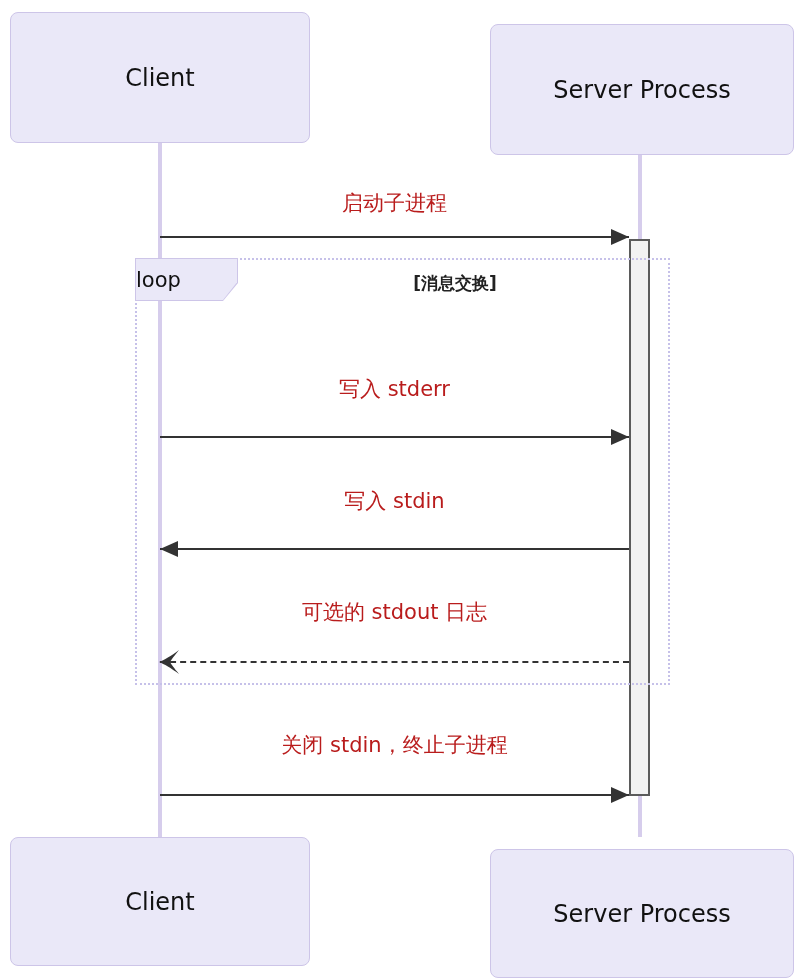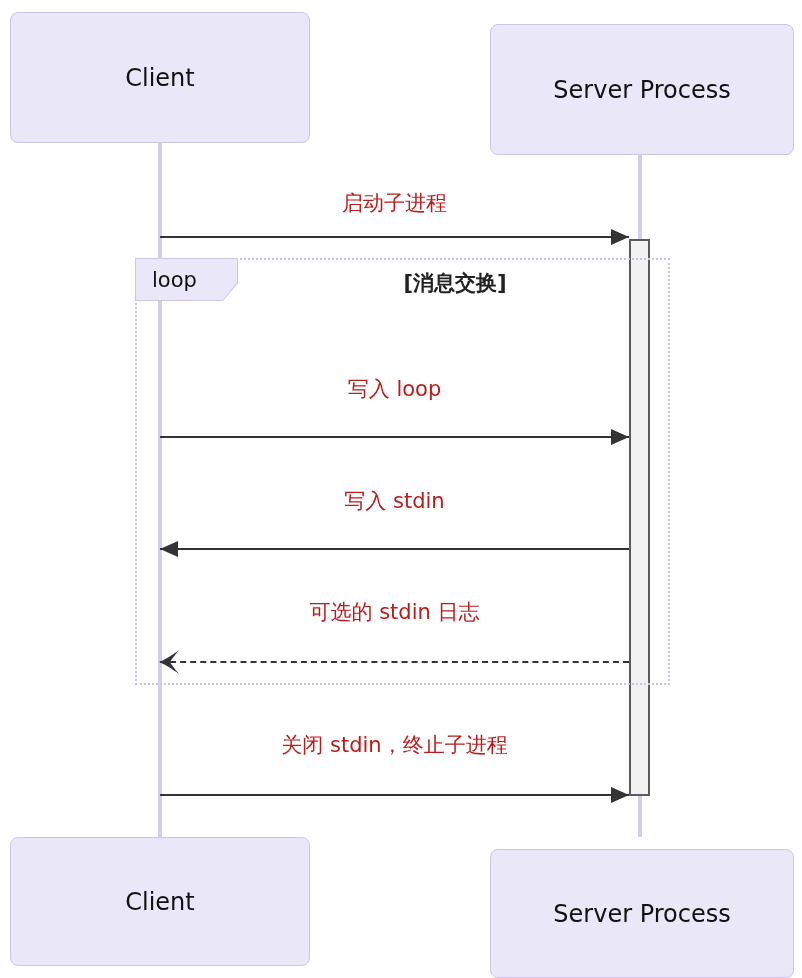--- a/index.html
+++ b/index.html
@@ -59,26 +59,26 @@
   }
   .loop-label {
     position:absolute; left:135px; top:258px; width:103px; height:43px;
     background:#CDC5E8;
     clip-path:polygon(0 0,100% 0,100% 58%,calc(100% - 15px) 100%,0 100%);
   }
   .loop-label-inner {
     position:absolute; left:1px; top:1px; right:1px; bottom:1px;
     background:#EAE8F8;
     clip-path:polygon(0 0,100% 0,100% 57%,calc(100% - 14px) 100%,0 100%);
-    display:flex; align-items:center; padding-left:16px;
+    display:flex; align-items:center; padding-left:0;
     font-size:21px; color:#111;
   }
   .loop-condition {
     position:absolute; left:240px; top:268px; width:430px; text-align:center;
-    font-size:21px; line-height:30px; font-weight:bold; color:#222;
+    font-size:17px; line-height:30px; font-weight:bold; color:#222;
   }
 </style>
 </head>
 <body>
 
 <div class="canvas">
 
   <div class="lifeline client"></div>
   <div class="lifeline server"></div>
 
@@ -101,31 +101,31 @@
   <div class="arrow" style="top:236px">
     <span class="head-right"></span>
   </div>
 
   <div class="loop-frame"></div>
   <div class="loop-label">
     <div class="loop-label-inner">loop</div>
   </div>
   <div class="loop-condition">[消息交换]</div>
 
-  <div class="msg-text" style="top:374px">写入 loop</div>
+  <div class="msg-text" style="top:374px">写入 stderr</div>
   <div class="arrow" style="top:436px">
     <span class="head-right"></span>
   </div>
 
   <div class="msg-text" style="top:486px">写入 stdin</div>
   <div class="arrow" style="top:548px">
     <span class="head-left"></span>
   </div>
 
-  <div class="msg-text" style="top:597px">可选的 stdin 日志</div>
+  <div class="msg-text" style="top:597px">可选的 stdout 日志</div>
   <div class="arrow dashed" style="top:661px">
     <svg class="head-open-left" width="24" height="26" viewBox="0 0 24 26">
       <path d="M21,1 C13,7 6,11 1,13 C6,15 13,19 21,25 C16,19 13,15 12,13 C13,11 16,7 21,1 Z" fill="#333"></path>
     </svg>
   </div>
 
   <div class="msg-text" style="top:730px">关闭 stdin，终止子进程</div>
   <div class="arrow" style="top:794px">
     <span class="head-right"></span>
   </div>

